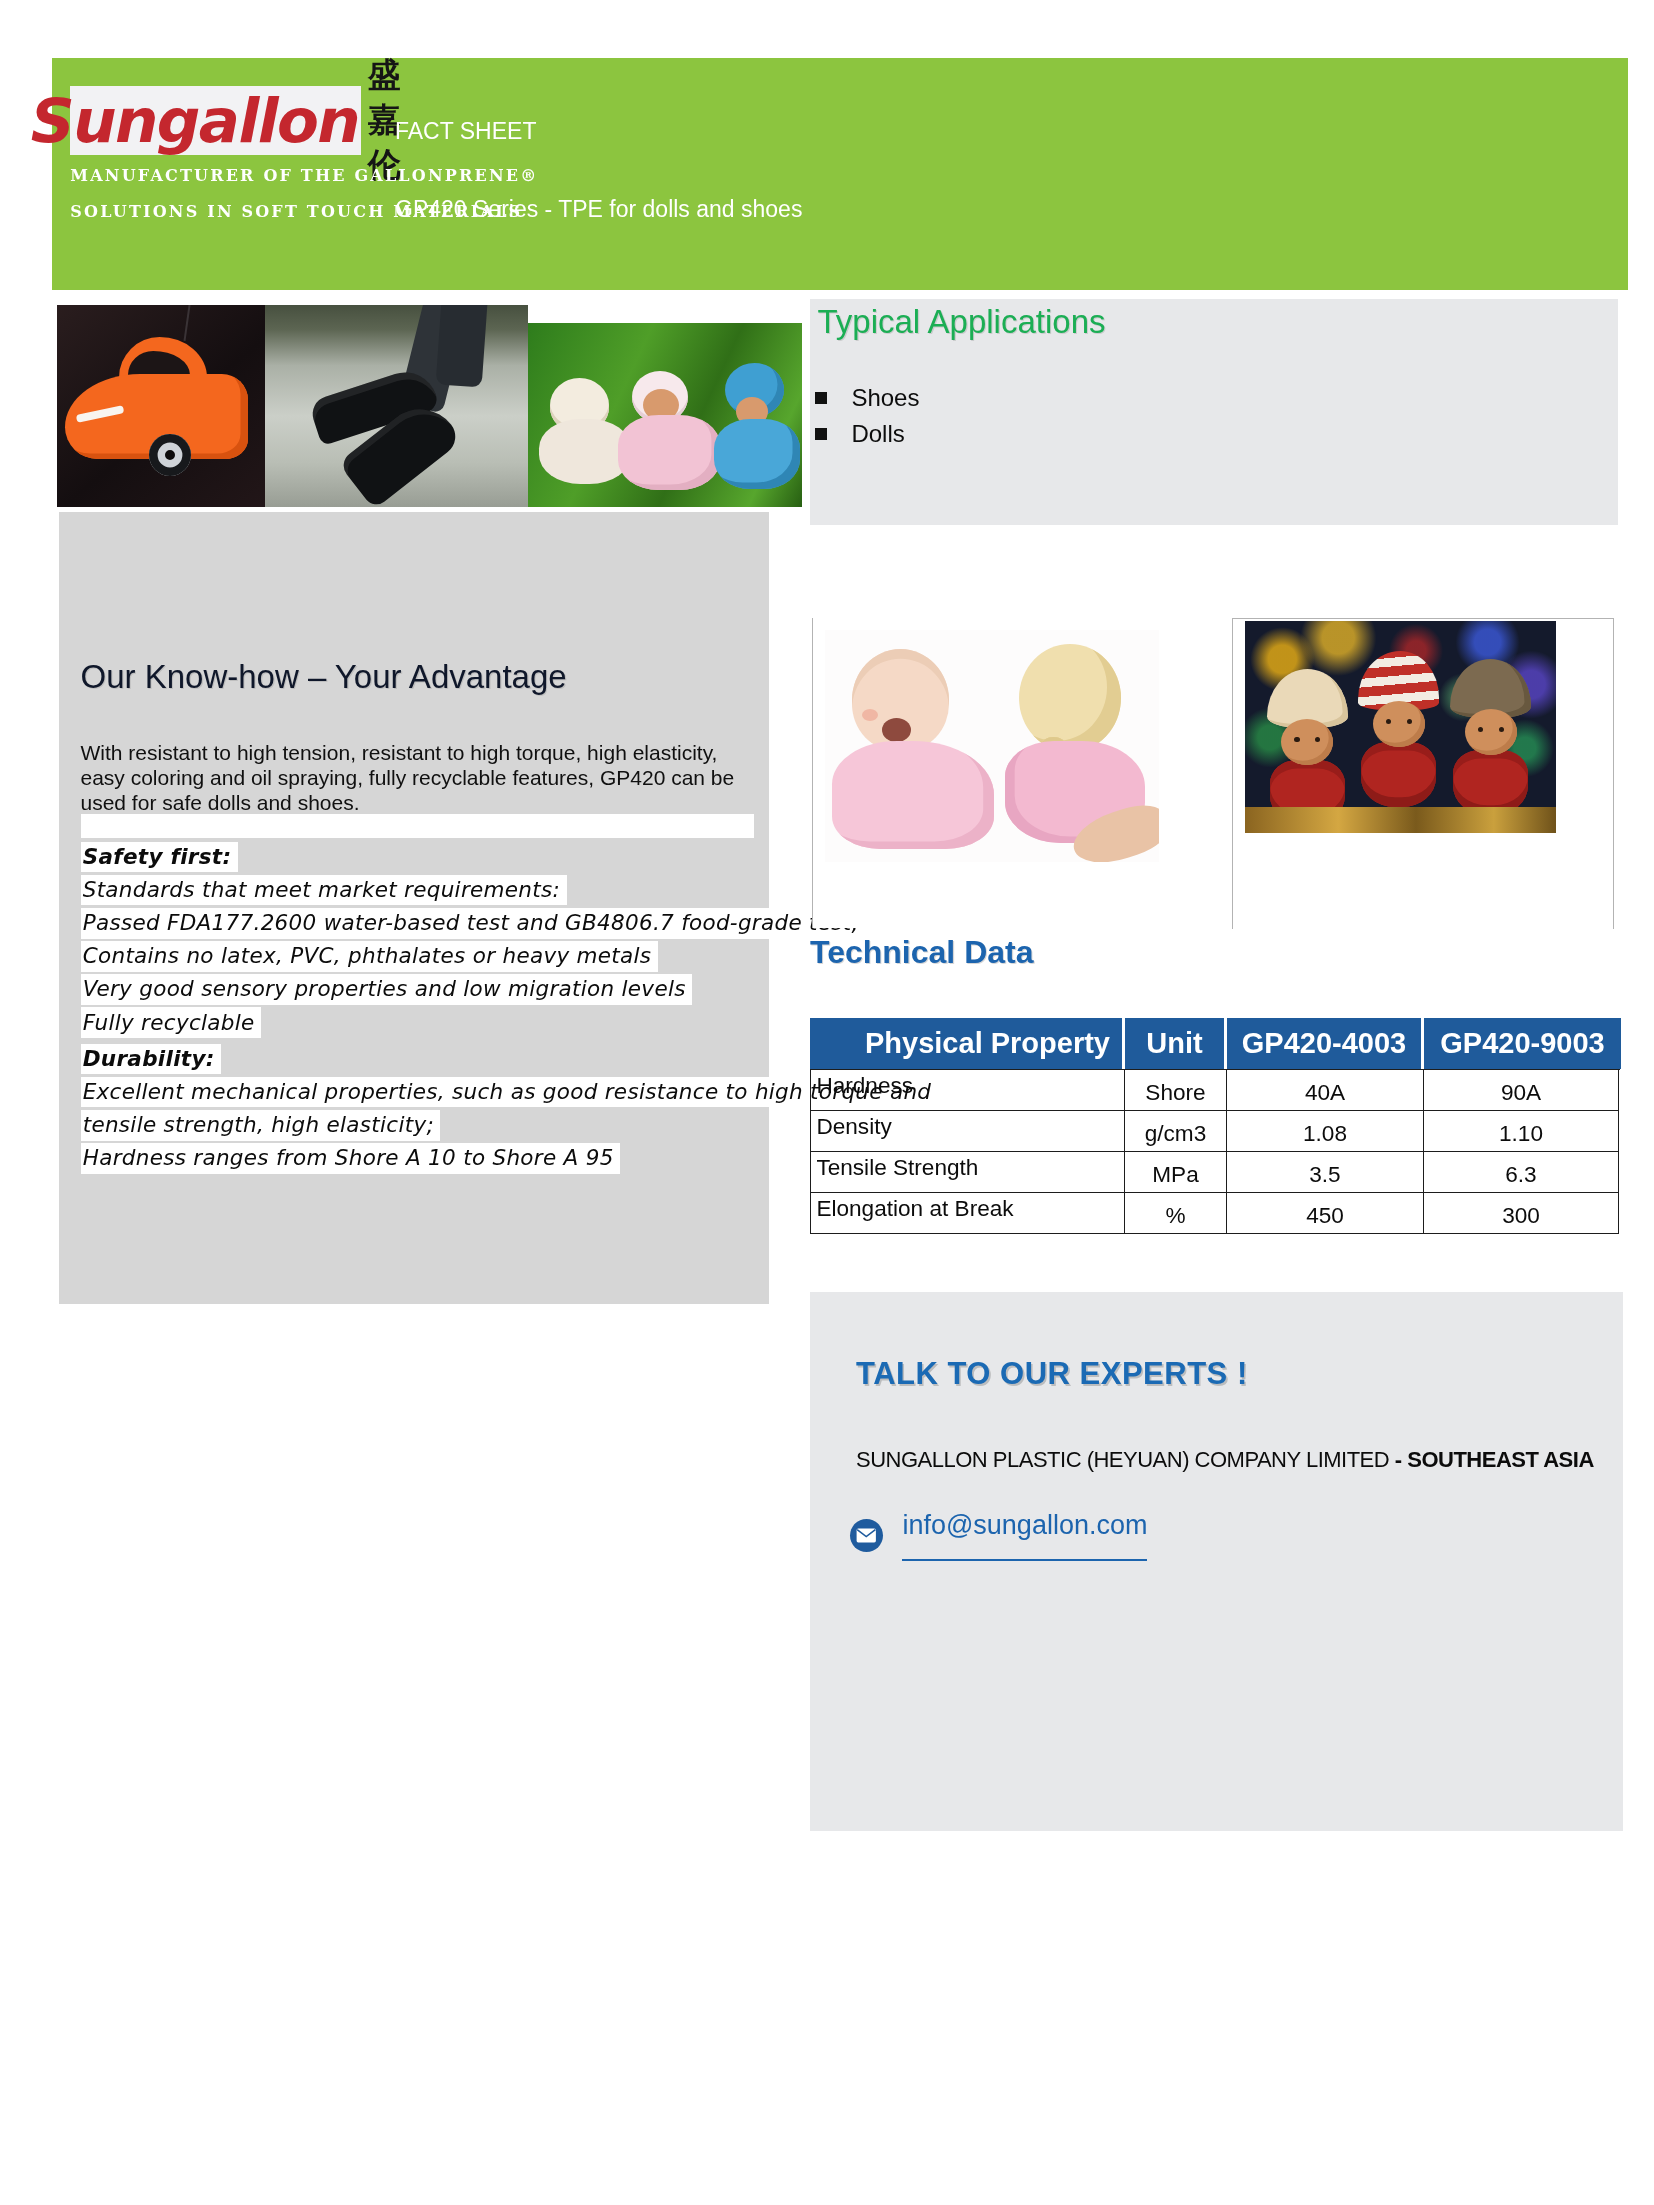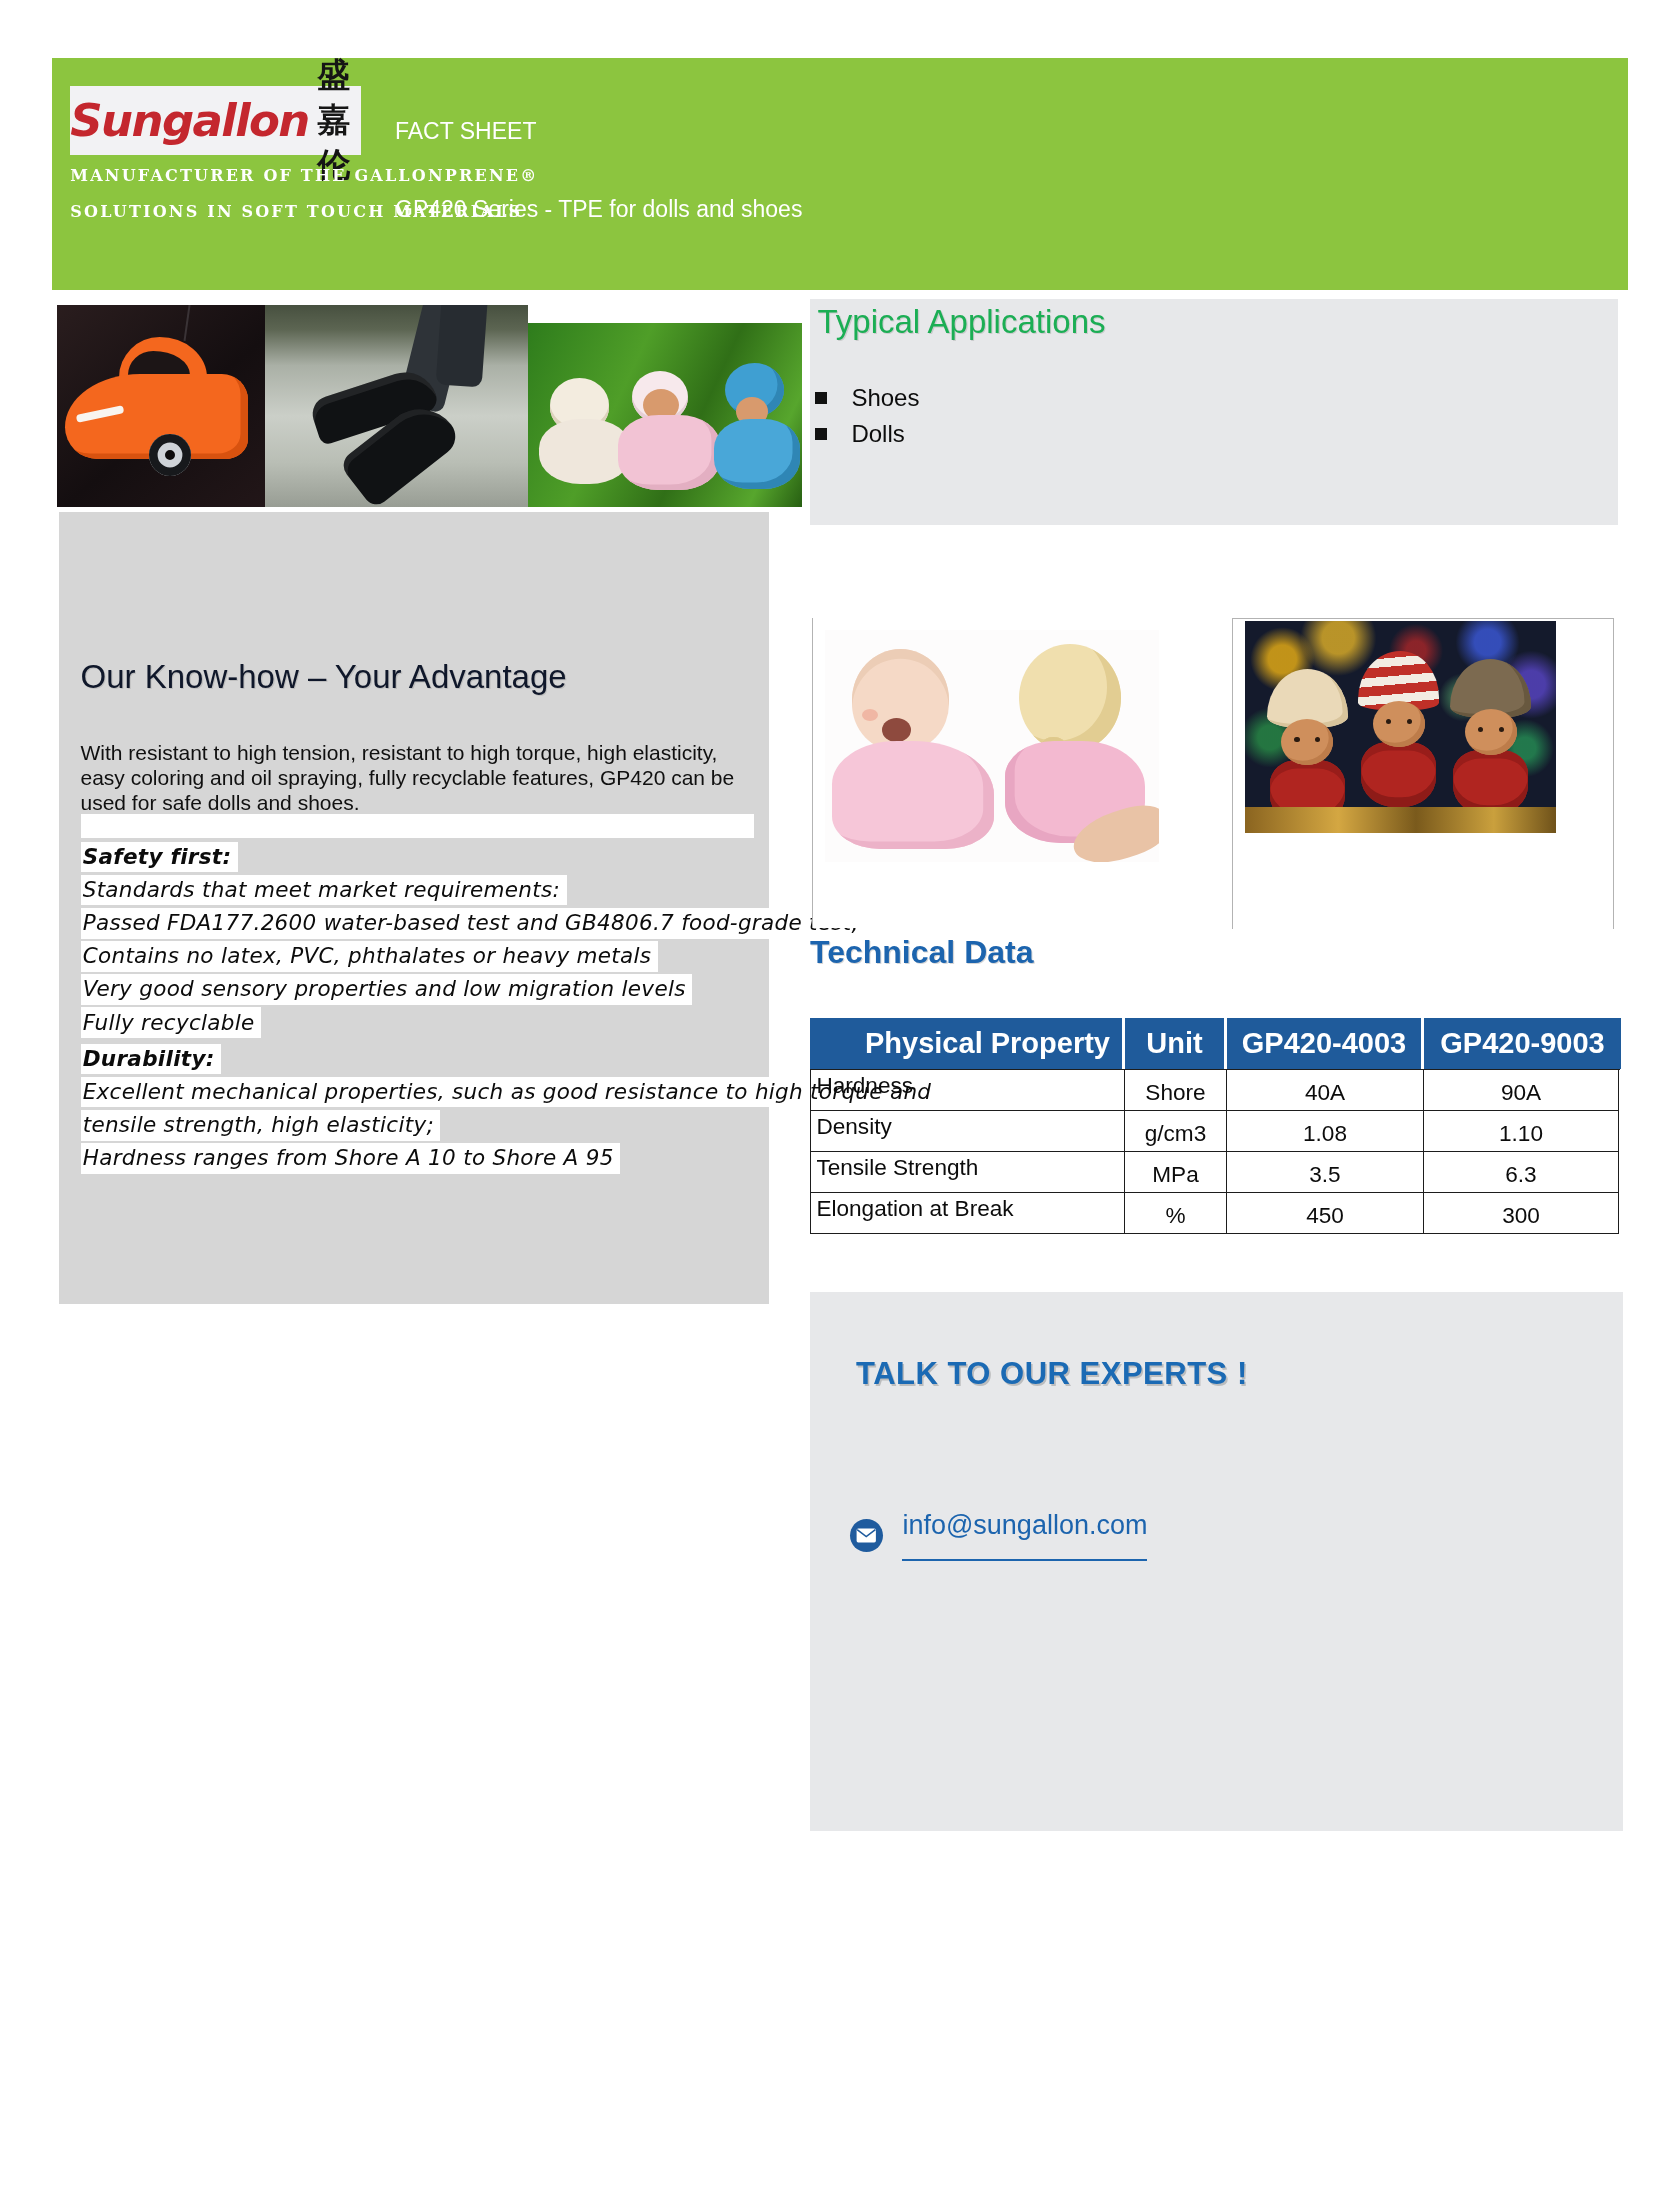--- a/index.html
+++ b/index.html
@@ -4,21 +4,21 @@
 <style>
   html,body{margin:0;padding:0;background:#ffffff;}
   #page{position:relative;width:1654px;height:2205px;background:#ffffff;overflow:hidden;
         font-family:"Liberation Sans",sans-serif;color:#111;}
 
   
   .banner{position:absolute;left:52px;top:58px;width:1576px;height:232px;background:#8CC53F;}
   .logo-box{position:absolute;left:18.3px;top:28px;width:291px;height:69px;background:#F2F2F4;
             display:flex;align-items:center;justify-content:center;gap:8.6px;}
   .logo-script{font-family:"DejaVu Sans",sans-serif;font-style:italic;font-weight:800;
-               font-size:45px;color:#C4272E;letter-spacing:-1.6px;}
+               font-size:61px;color:#C4272E;letter-spacing:-1.6px;}
   .logo-cjk{font-weight:900;font-size:33px;color:#151515;}
   .tagline{position:absolute;left:18.3px;color:#ffffff;font-family:"DejaVu Serif",serif;
            font-size:16px;letter-spacing:2.2px;white-space:nowrap;font-weight:bold;}
   .tagline1{top:108px;}
   .tagline2{top:144px;}
   .fact-sheet{position:absolute;left:343px;top:60px;color:#ffffff;font-size:23px;text-align:right;}
   .series-title{position:absolute;left:343px;top:138px;color:#ffffff;font-size:23px;}
 
   
   .photo{position:absolute;overflow:hidden;}
@@ -300,20 +300,23 @@
         <div class="t-cell prop">Elongation at Break</div>
         <div class="t-cell val">%</div>
         <div class="t-cell val">450</div>
         <div class="t-cell val">300</div>
       </div>
     </div>
   </div>
 
   <div class="experts">
     <div class="experts-title">TALK TO OUR EXPERTS !</div>
+    <div class="company-line">
+      <span>SUNGALLON PLASTIC (HEYUAN) COMPANY LIMITED </span><span class="company-bold">- SOUTHEAST ASIA</span>
+    </div>
     <div class="email-row">
       <div class="email-icon">
         <svg width="20.5" height="15" viewBox="0 0 38 28">
           <rect x="1" y="1" width="36" height="26" rx="3" fill="#ffffff"></rect>
           <path d="M2 3 L19 16 L36 3" fill="none" stroke="#1F5B9E" stroke-width="3"></path>
         </svg>
       </div>
       <a class="email-link" href="#">info@sungallon.com</a>
     </div>
   </div>

